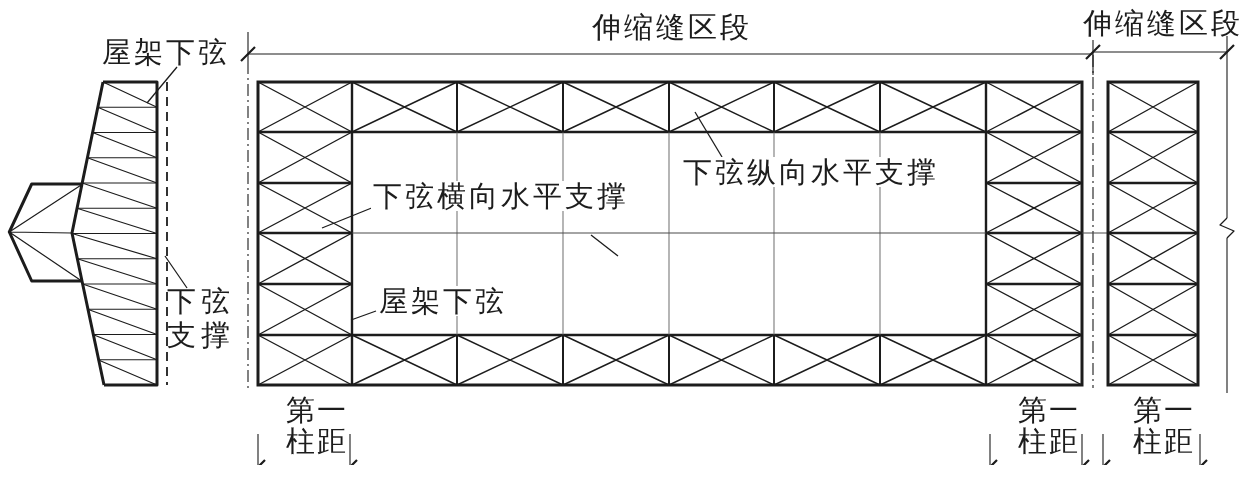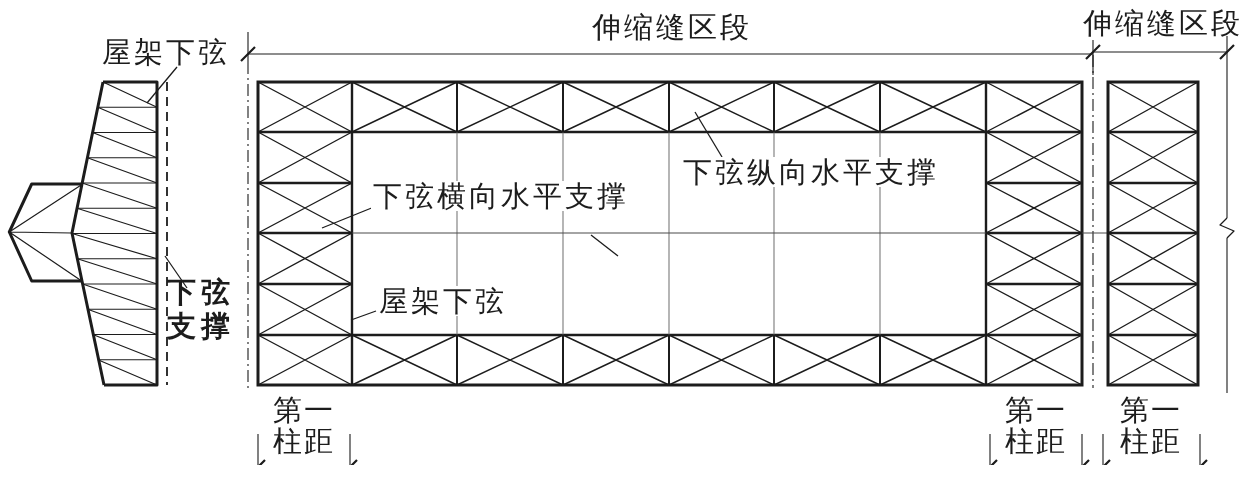--- a/index.html
+++ b/index.html
@@ -7,21 +7,21 @@
     position:relative;width:1246px;height:465px;background:#ffffff;
     overflow:hidden;font-family:"DejaVu Serif","Liberation Serif",serif;
   }
   #linework{position:absolute;left:0;top:0;}
   .lbl{
     position:absolute;color:#1c1c1c;font-size:29px;line-height:30px;
     letter-spacing:3px;white-space:nowrap;
   }
   .lbl.masked{background:#ffffff;padding:0 2px;}
   .lbl.center{text-align:center;}
-  .dim2line{line-height:31px;text-align:center;width:76px;letter-spacing:2px;}
+  .dim2line{line-height:31px;text-align:center;width:76px;letter-spacing:2px;margin-left:13px;}
   .twoLine{line-height:34px;letter-spacing:5px;}
 </style>
 </head>
 <body>
 
 <div id="stage">
 
 <svg id="linework" width="1246" height="485" viewBox="0 0 1246 485" fill="none" stroke="#1c1c1c" stroke-linecap="butt">
 
   <g>
@@ -87,21 +87,21 @@
 
   <div class="lbl" style="left:1083px;top:8px;">伸缩缝区段</div>
 
   <div class="lbl masked" style="left:371px;top:181px;">下弦横向水平支撑</div>
 
   <div class="lbl masked" style="left:681px;top:157px;">下弦纵向水平支撑</div>
 
 
   <div class="lbl masked" style="left:377px;top:286px;">屋架下弦</div>
 
-  <div class="lbl twoLine" style="left:167px;top:275px;font-weight:bold;">
+  <div class="lbl twoLine" style="left:167px;top:284px;">
     <div>下弦</div>
     <div>支撑</div>
   </div>
 
   <div class="lbl dim2line" style="left:266px;top:395px;">
     <div>第一</div>
     <div>柱距</div>
   </div>
 
   <div class="lbl dim2line" style="left:998px;top:395px;">

